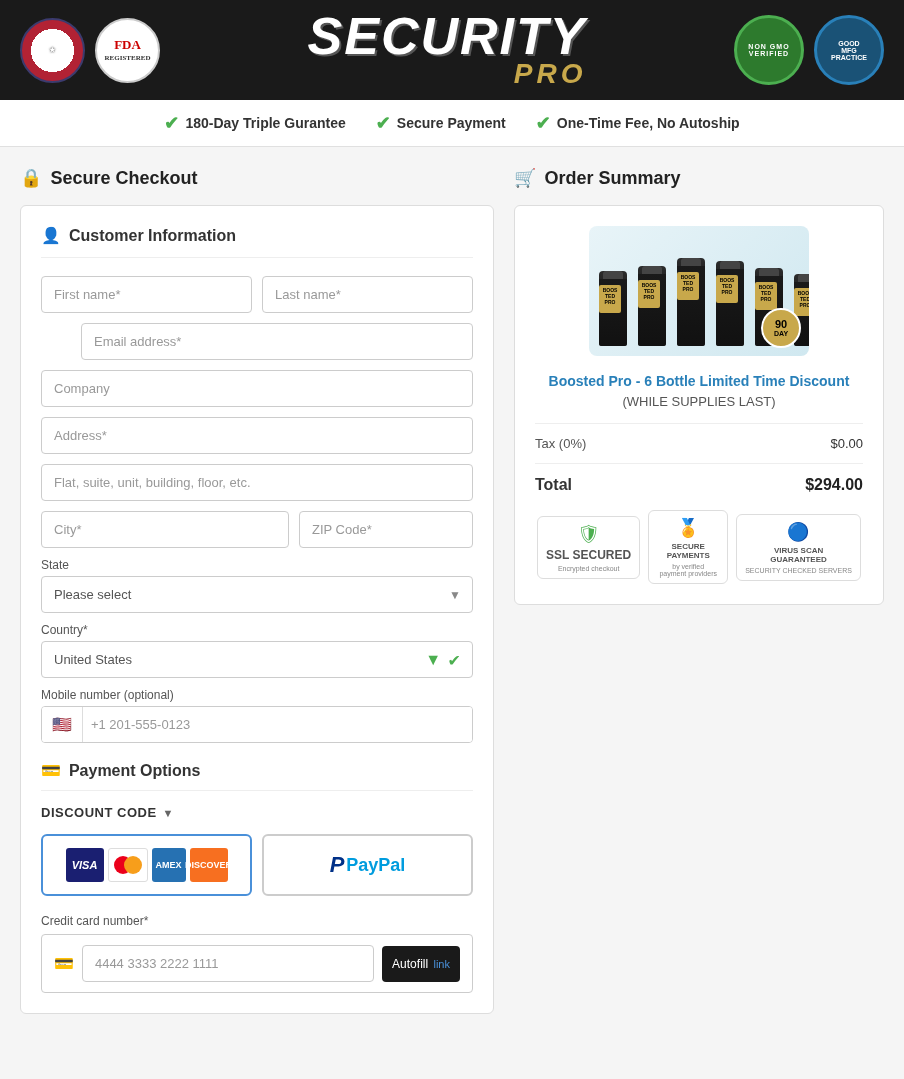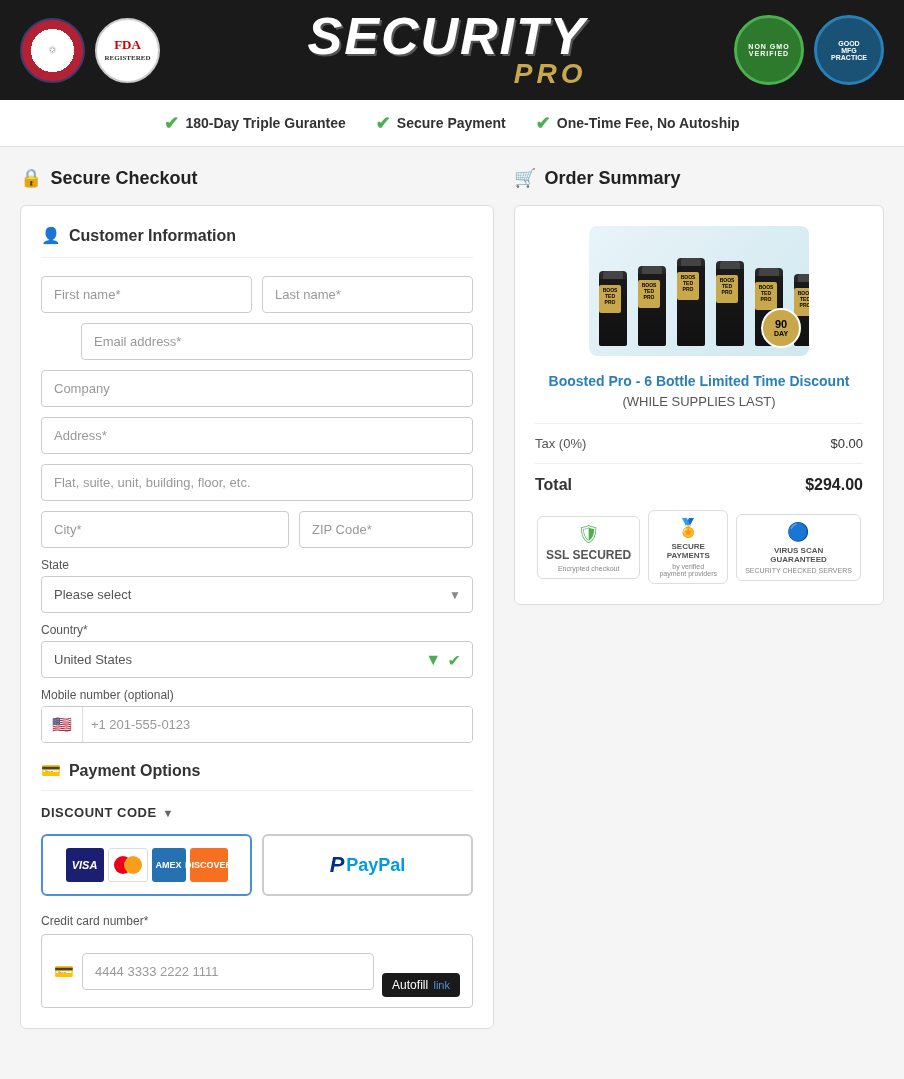--- a/index.html
+++ b/index.html
@@ -153,21 +153,21 @@
     .paypal-p { color: #003087; font-weight: bold; font-size: 22px; font-style: italic; }
 
     .cc-number-row {
       display: flex; align-items: center; gap: 8px;
       border: 1px solid #ccc; border-radius: 4px; padding: 10px 12px;
     }
     .cc-number-icon { color: #999; font-size: 16px; }
     .cc-number-input { border: none; flex: 1; font-size: 13px; color: #999; }
     .autofill-btn {
       background: #1a1a1a; color: #fff; border: none; border-radius: 4px;
-      padding: 5px 10px; font-size: 12px; cursor: pointer; white-space: nowrap; margin-top: 28px;
+      padding: 11px 10px; font-size: 12px; cursor: pointer; white-space: nowrap;
     }
     .autofill-link { color: #4a90d9; font-size: 11px; margin-left: 2px; }
 
     
     .order-section { width: 370px; }
     .order-card {
       background: #fff; border: 1px solid #ddd; border-radius: 6px; padding: 20px;
     }
     .product-image-area {
       display: flex; justify-content: center; margin-bottom: 16px;

